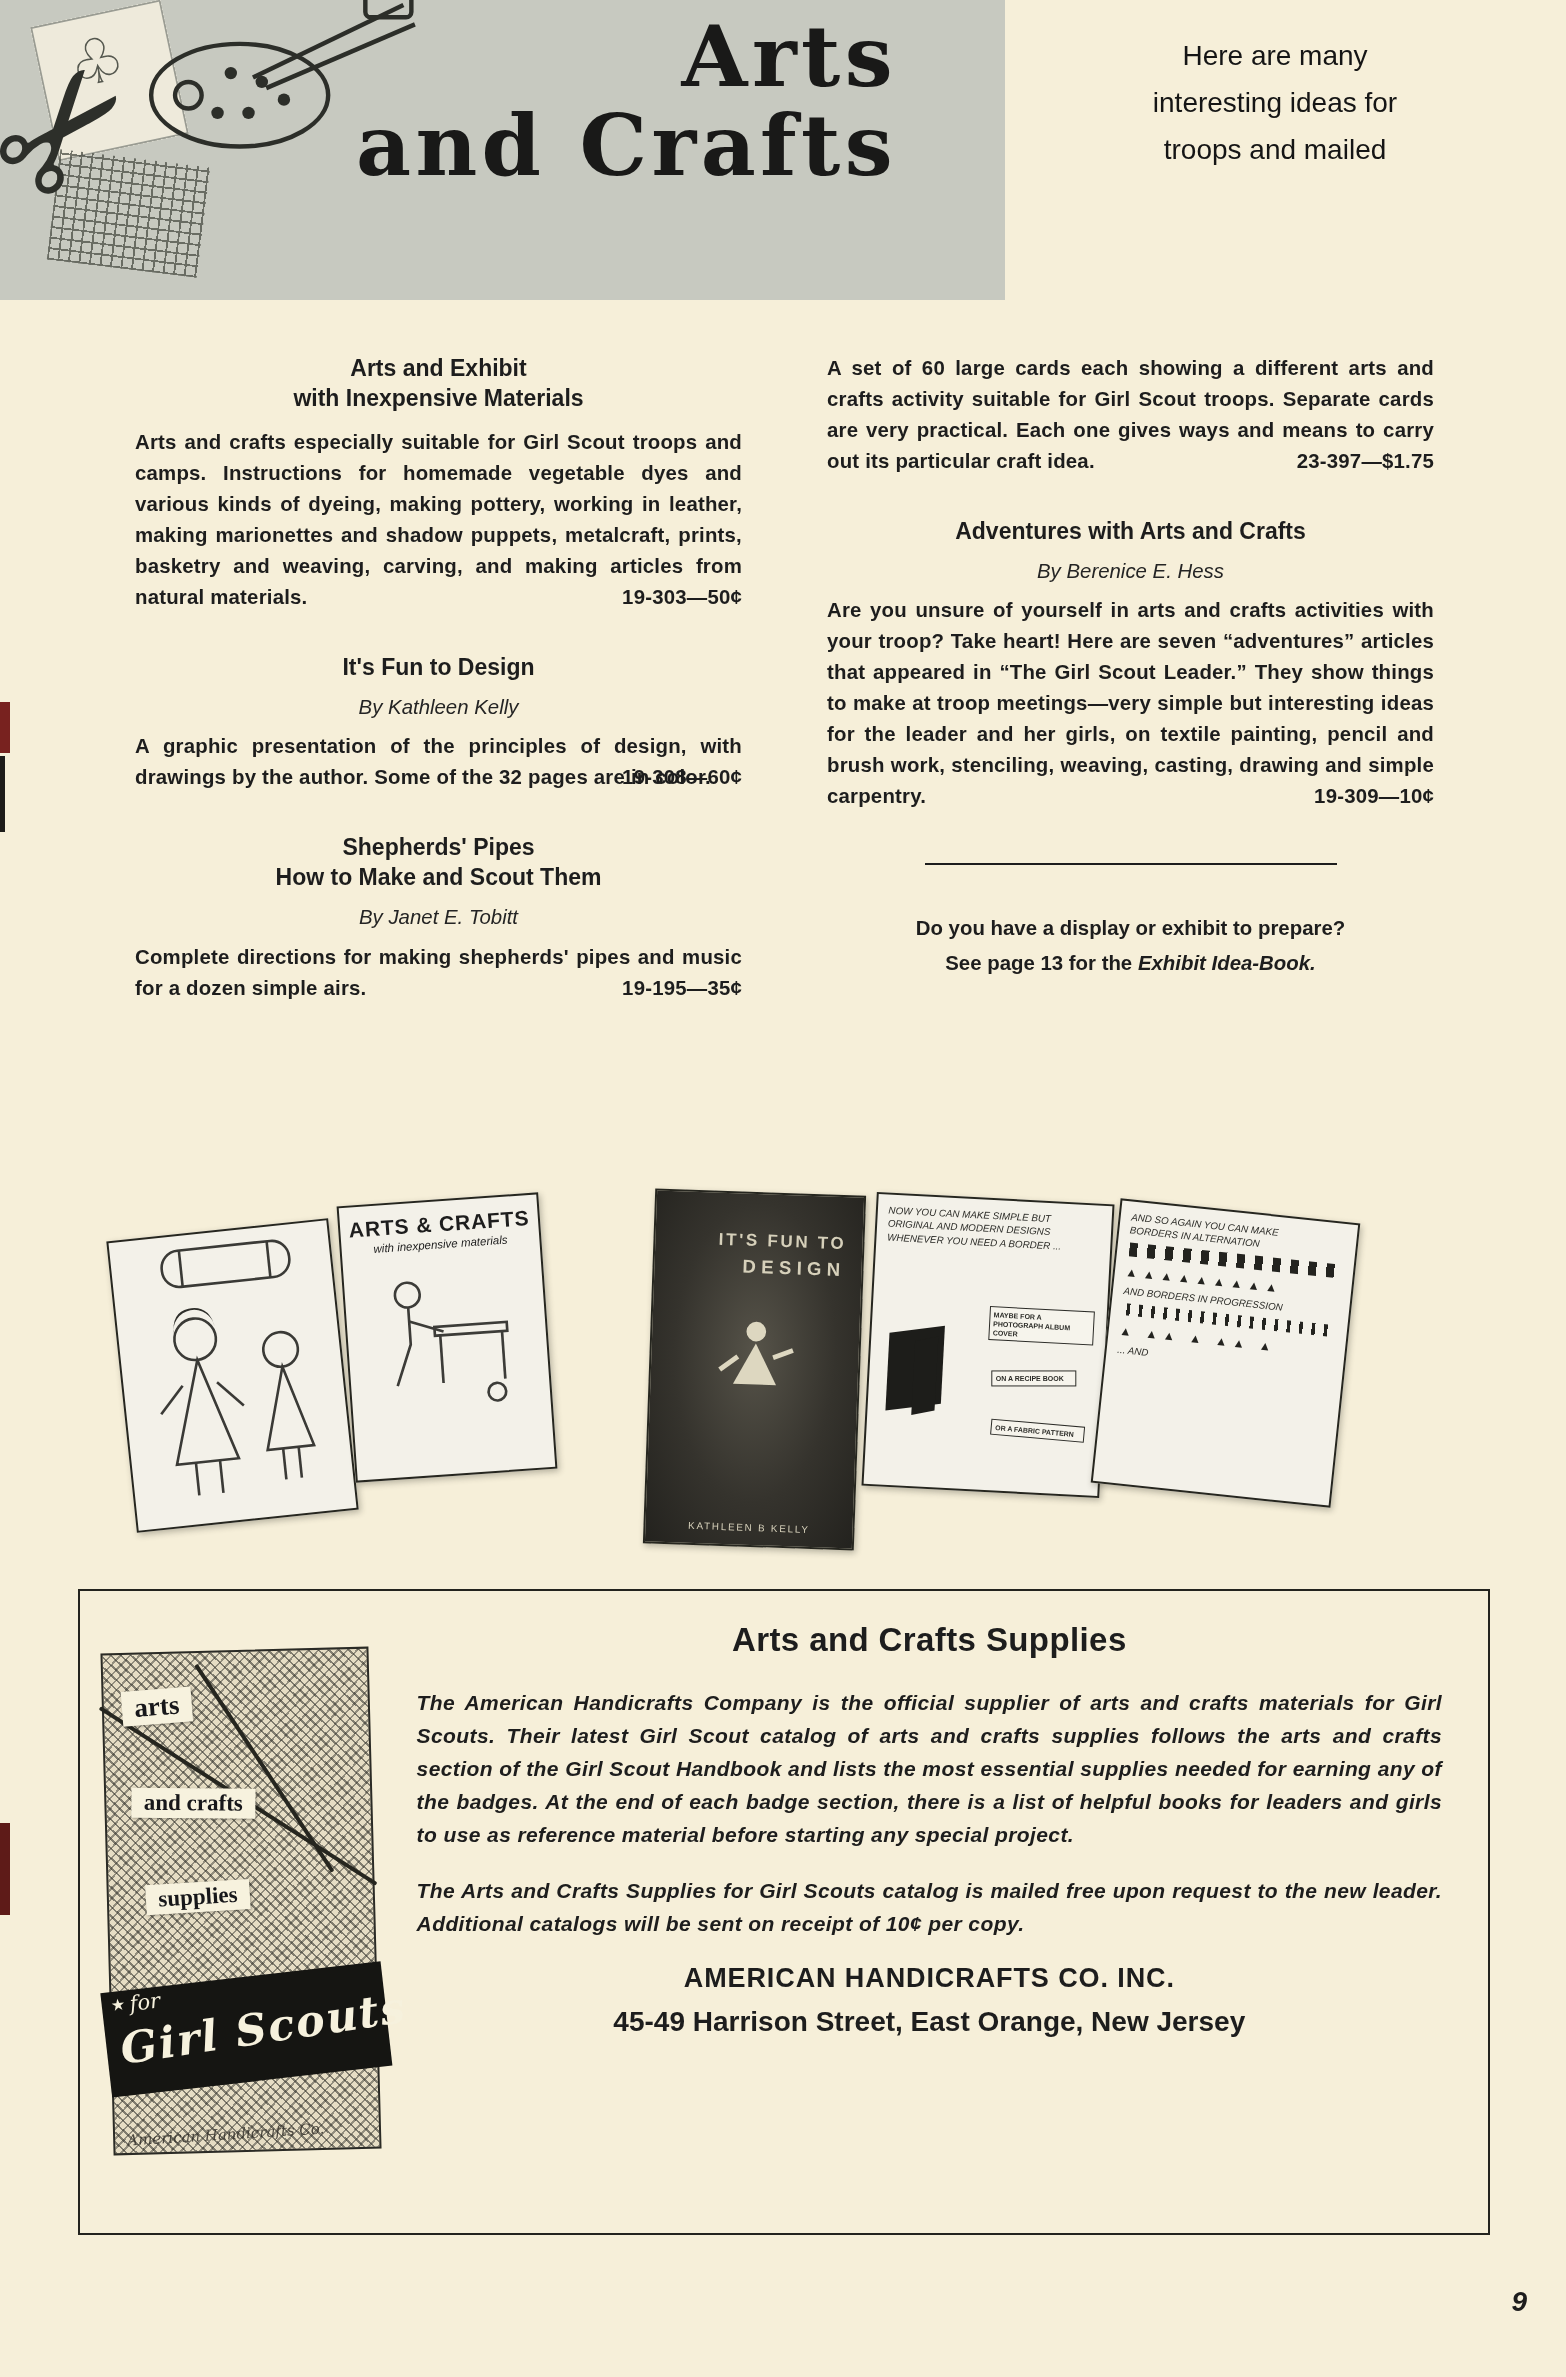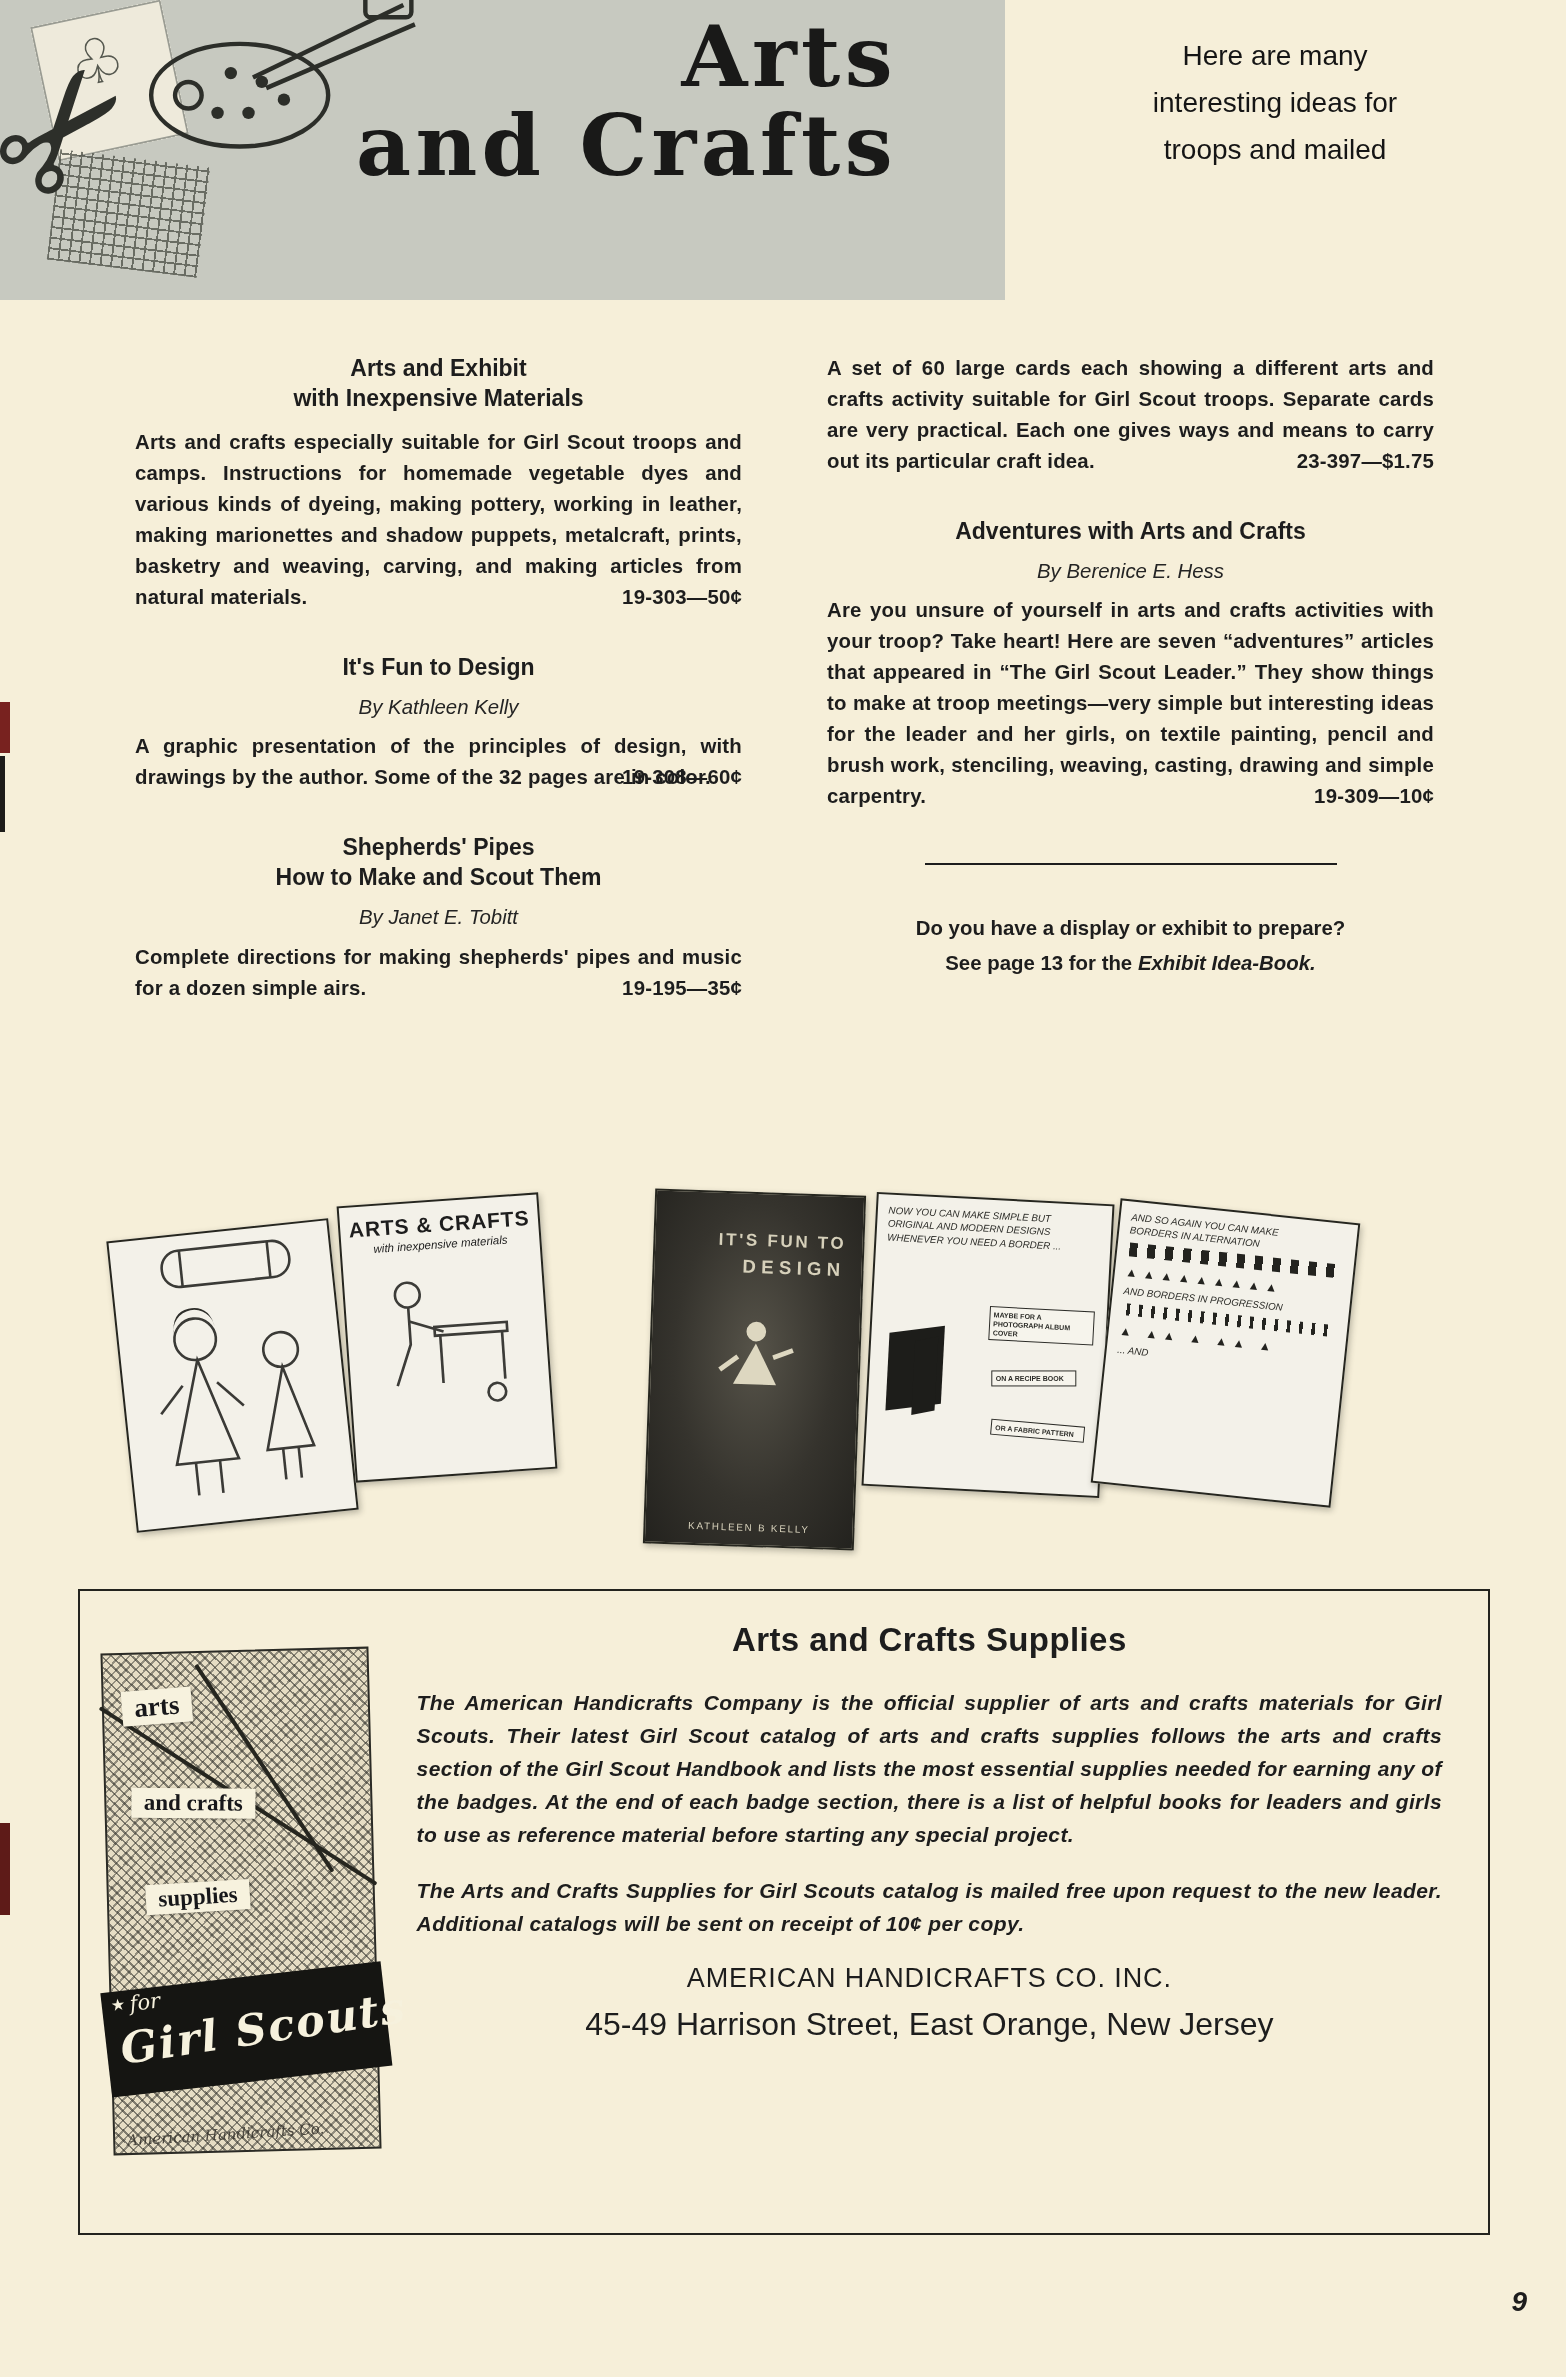--- a/index.html
+++ b/index.html
@@ -90,22 +90,22 @@
   .star{position:absolute;left:9px;top:3.5px;font-size:16px;}
   .for{position:absolute;left:28px;top:1.8px;font-style:italic;font-size:21px;font-family:"DejaVu Serif",serif;}
   .gs{position:absolute;left:14px;top:28px;font-family:"DejaVu Serif",serif;font-style:italic;font-weight:bold;
       font-size:43px;letter-spacing:1.8px;transform:rotate(-2deg);white-space:nowrap;}
   .scrib{position:absolute;bottom:7px;left:12.4px;font-family:"DejaVu Serif",serif;font-style:italic;
          font-size:15px;color:#33302a;opacity:.85;transform:rotate(-2deg);}
   .supplies-inner{margin-left:326px;padding:30px 46px 0 10.6px;}
   .sup-title{text-align:center;font-size:33px;font-weight:bold;margin:0 0 27px;letter-spacing:0.4px;}
   .sup-p{font-style:italic;font-weight:bold;font-size:21px;line-height:33px;text-align:justify;
          letter-spacing:0.4px;margin:2px 0 23px;}
-  .sup-co{text-align:center;font-size:27px;font-weight:normal;letter-spacing:0.9px;}
-  .sup-addr{text-align:center;font-size:32px;font-weight:normal;margin-top:12.4px;}
+  .sup-co{text-align:center;font-size:27px;font-weight:bold;letter-spacing:0.9px;}
+  .sup-addr{text-align:center;font-size:28px;font-weight:bold;margin-top:12.4px;}
 
   .pageno{position:absolute;right:39px;bottom:59px;font-size:28px;font-weight:bold;font-style:italic;}
   .mark{position:absolute;left:0;}
   .mk1{top:702px;width:9.8px;height:51px;background:#78221f;}
   .mk2{top:756px;width:5.3px;height:76px;background:#1d1c1a;}
   .mk3{top:1823px;width:9.8px;height:92px;background:#5e1b18;}
 </style>
 </head>
 <body>
 

